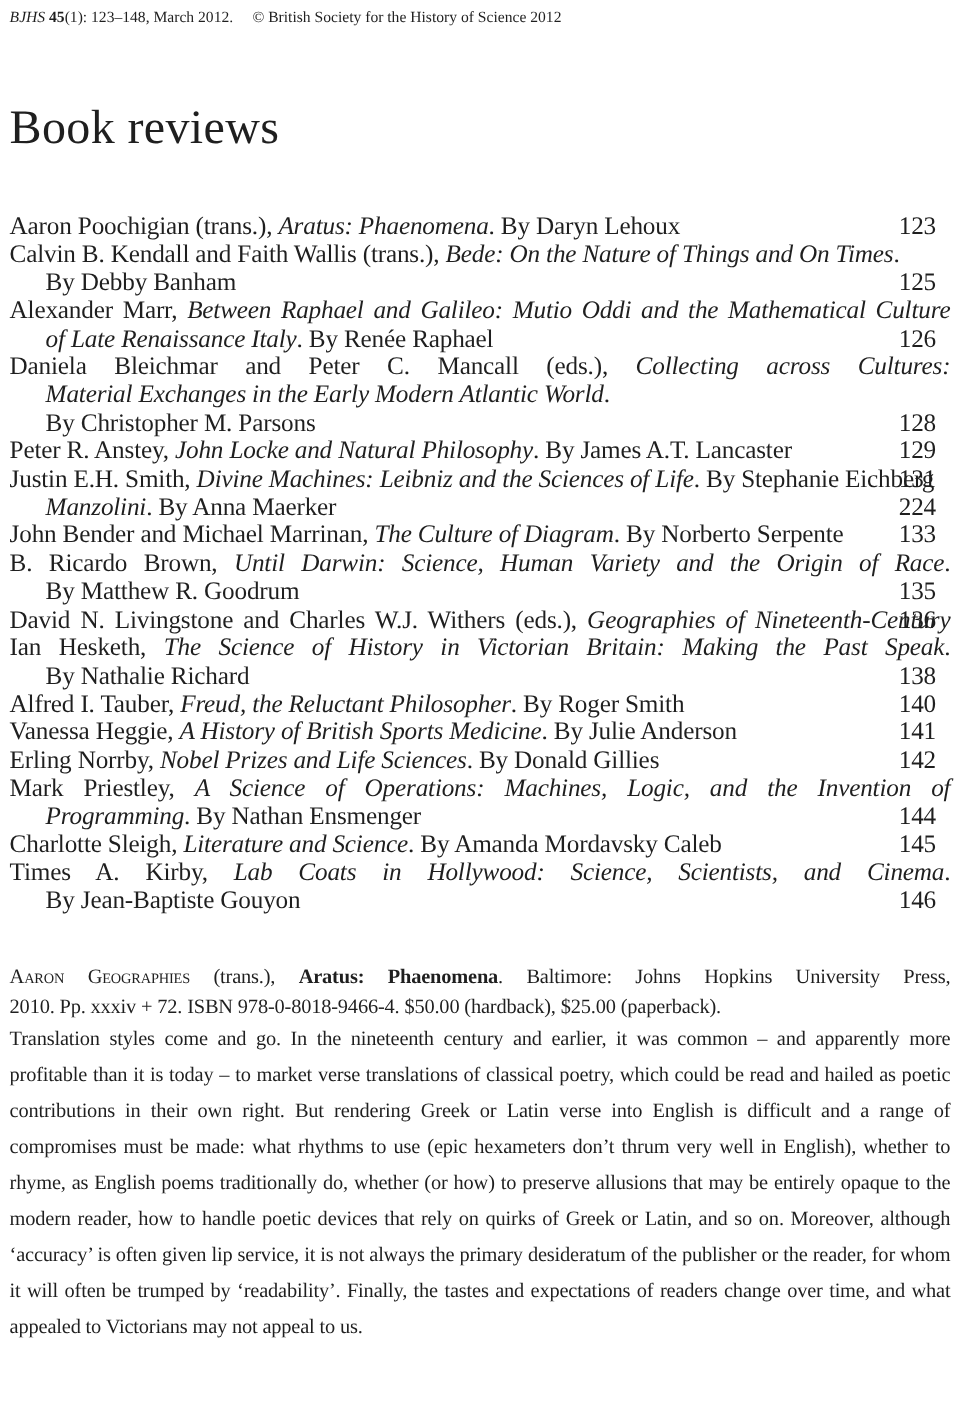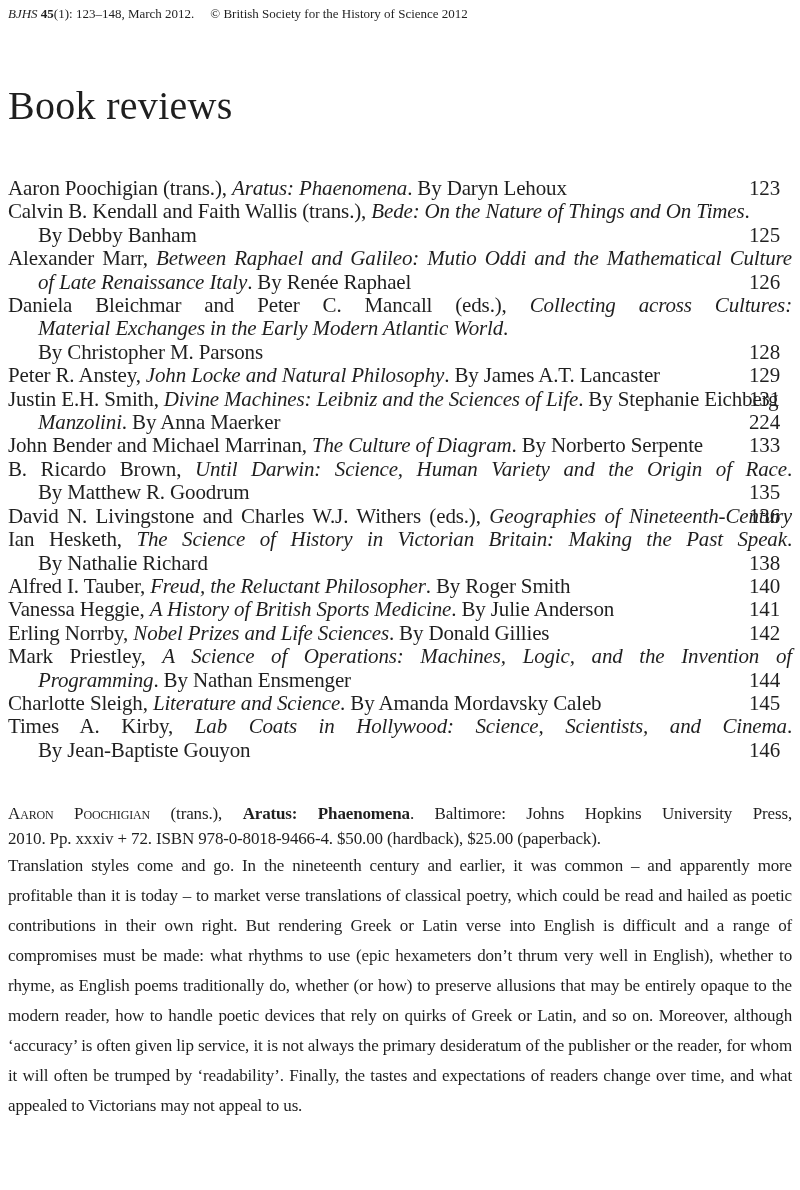--- a/index.html
+++ b/index.html
@@ -160,20 +160,20 @@
       </div>
       <div class="toc-entry">
         <div class="toc-line stretch"><span>Times A. Kirby, </span><span class="it">Lab Coats in Hollywood: Science, Scientists, and Cinema</span><span>.</span></div>
         <div class="toc-line cont"><span>By Jean-Baptiste Gouyon</span></div>
         <span class="page-num">146</span>
       </div>
     </div>
 
   <div class="citation">
     <div>
-        <div class="citation-line stretch"><span class="sc">Aaron Poochigian</span><span> (trans.), </span><span class="bd">Aratus: Phaenomena</span><span>. Baltimore: Johns Hopkins University Press,</span></div>
+        <div class="citation-line stretch"><span class="sc">Aaron Geographies</span><span> (trans.), </span><span class="bd">Aratus: Phaenomena</span><span>. Baltimore: Johns Hopkins University Press,</span></div>
         <div class="citation-line"><span>2010. Pp. xxxiv + 72. ISBN 978-0-8018-9466-4. $50.00 (hardback), $25.00 (paperback).</span></div>
       </div>
   </div>
 
   <div class="body-par">Translation styles come and go. In the nineteenth century and earlier, it was common – and apparently more profitable than it is today – to market verse translations of classical poetry, which could be read and hailed as poetic contributions in their own right. But rendering Greek or Latin verse into English is difficult and a range of compromises must be made: what rhythms to use (epic hexameters don’t thrum very well in English), whether to rhyme, as English poems traditionally do, whether (or how) to preserve allusions that may be entirely opaque to the modern reader, how to handle poetic devices that rely on quirks of Greek or Latin, and so on. Moreover, although ‘accuracy’ is often given lip service, it is not always the primary desideratum of the publisher or the reader, for whom it will often be trumped by ‘readability’. Finally, the tastes and expectations of readers change over time, and what appealed to Victorians may not appeal to us.</div>
 
 </div>
 
 </body></html>

